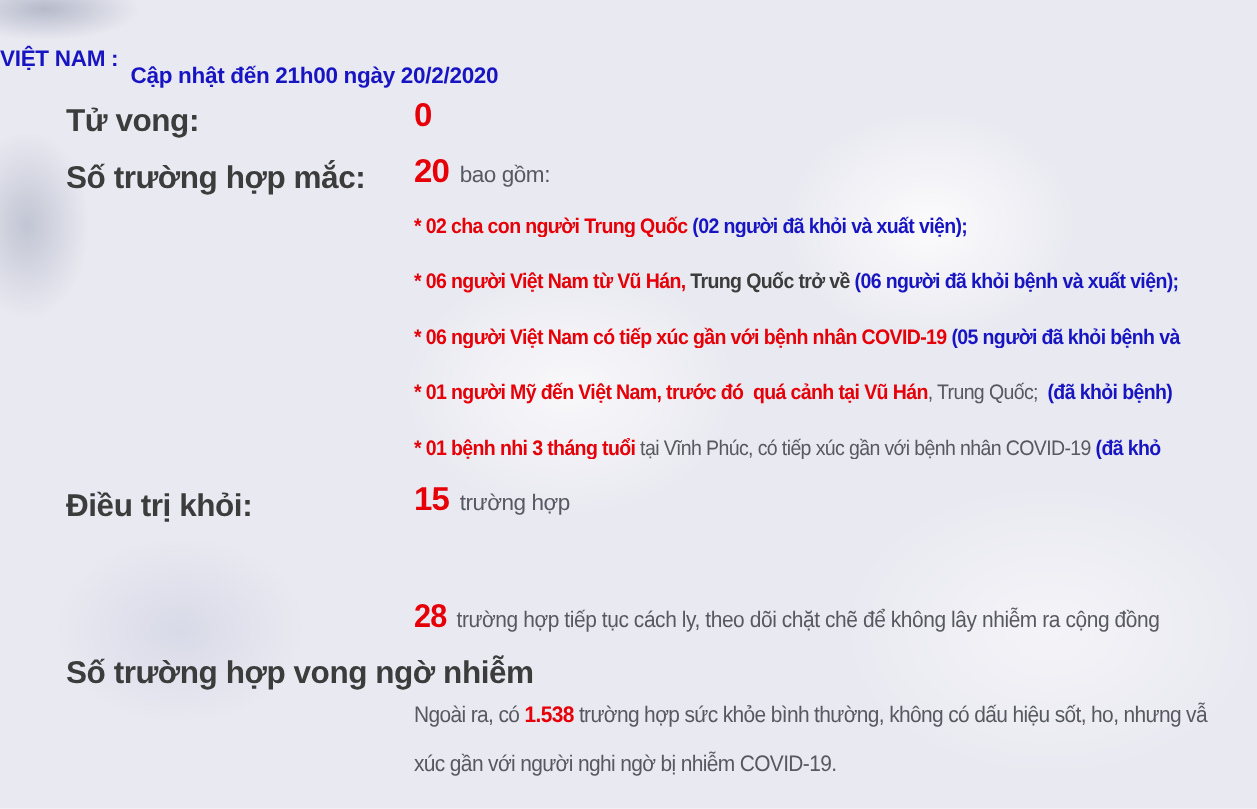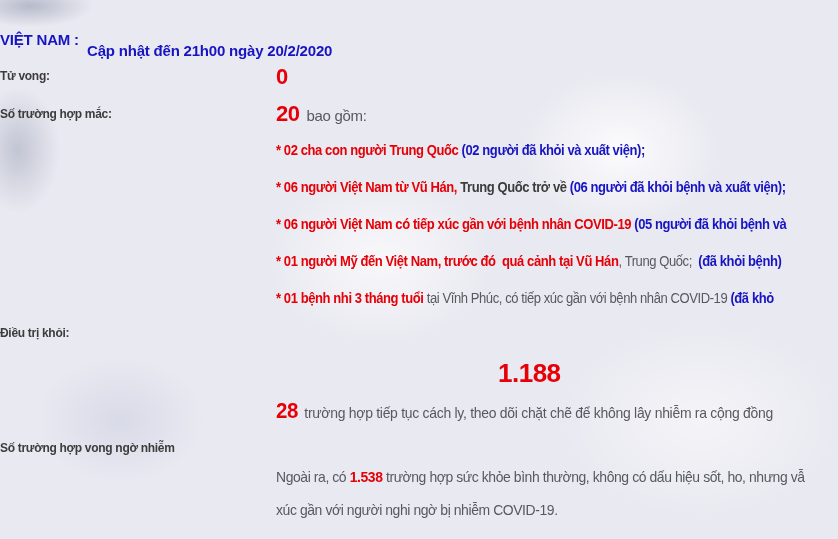--- a/index.html
+++ b/index.html
@@ -18,22 +18,23 @@
       radial-gradient(ellipse 160px 120px at 380px 260px, rgba(255,255,255,0.7), rgba(255,255,255,0) 70%),
       radial-gradient(ellipse 200px 140px at 700px 420px, rgba(255,255,255,0.5), rgba(255,255,255,0) 70%),
       radial-gradient(ellipse 120px 90px at 120px 420px, rgba(205,208,225,0.6), rgba(205,208,225,0) 70%);
   }
 
   .abs { position: absolute; white-space: pre; }
 
   .lbl {
     color: var(--dark);
     font-weight: bold;
-    font-size: 12px;
+    font-size: 21px;
     letter-spacing: -0.3px;
+    padding-left: 44px;
   }
 
   .blue-b  { color: var(--blue); font-weight: bold; }
   .seg-red  { color: var(--red);  font-weight: bold; }
   .seg-blue { color: var(--blue); font-weight: bold; }
   .seg-darkb{ color: var(--dark); font-weight: bold; }
   .seg-gray { color: var(--gray); font-weight: normal; }
 
   .bignum {
     color: var(--red);
@@ -78,22 +79,25 @@
     <span class="suffix">bao gồm:</span>
   </div>
 
   <div class="abs detail-line" style="left:276px; top:142px;"><span class="seg-red">* 02 cha con người Trung Quốc </span><span class="seg-blue">(02 người đã khỏi và xuất viện);</span></div>
   <div class="abs detail-line" style="left:276px; top:179px;"><span class="seg-red">* 06 người Việt Nam từ Vũ Hán,</span><span class="seg-darkb"> Trung Quốc trở về </span><span class="seg-blue">(06 người đã khỏi bệnh và xuất viện);</span></div>
   <div class="abs detail-line" style="left:276px; top:216px;"><span class="seg-red">* 06 người Việt Nam có tiếp xúc gần với bệnh nhân COVID-19 </span><span class="seg-blue">(05 người đã khỏi bệnh và</span></div>
   <div class="abs detail-line" style="left:276px; top:253px;"><span class="seg-red">* 01 người Mỹ đến Việt Nam, trước đó  quá cảnh tại Vũ Hán</span><span class="seg-gray">, Trung Quốc;  </span><span class="seg-blue">(đã khỏi bệnh)</span></div>
   <div class="abs detail-line" style="left:276px; top:290px;"><span class="seg-red">* 01 bệnh nhi 3 tháng tuổi </span><span class="seg-gray">tại Vĩnh Phúc, có tiếp xúc gần với bệnh nhân COVID-19 </span><span class="seg-blue">(đã khỏ</span></div>
 
   <div class="abs lbl" style="left:0; top:326px;">Điều trị khỏi:</div>
+  <div class="abs valrow" style="left:276px; top:320px;">
+    <span class="bignum">15</span>
+    <span class="suffix">trường hợp</span>
+  </div>
 
-  <div class="abs bignum" style="left:498px; top:358px; font-size:26px;">1.188</div>
 
   <div class="abs lbl" style="left:0; top:401px; line-height:19px;">
     <div>Số trường hợp vong ngờ nhiễm</div>
     
   </div>
   <div class="abs valrow condense" style="left:276px; top:398px;">
     <span class="bignum">28</span>
     <span class="suffix">trường hợp tiếp tục cách ly, theo dõi chặt chẽ để không lây nhiễm ra cộng đồng</span>
   </div>
 

